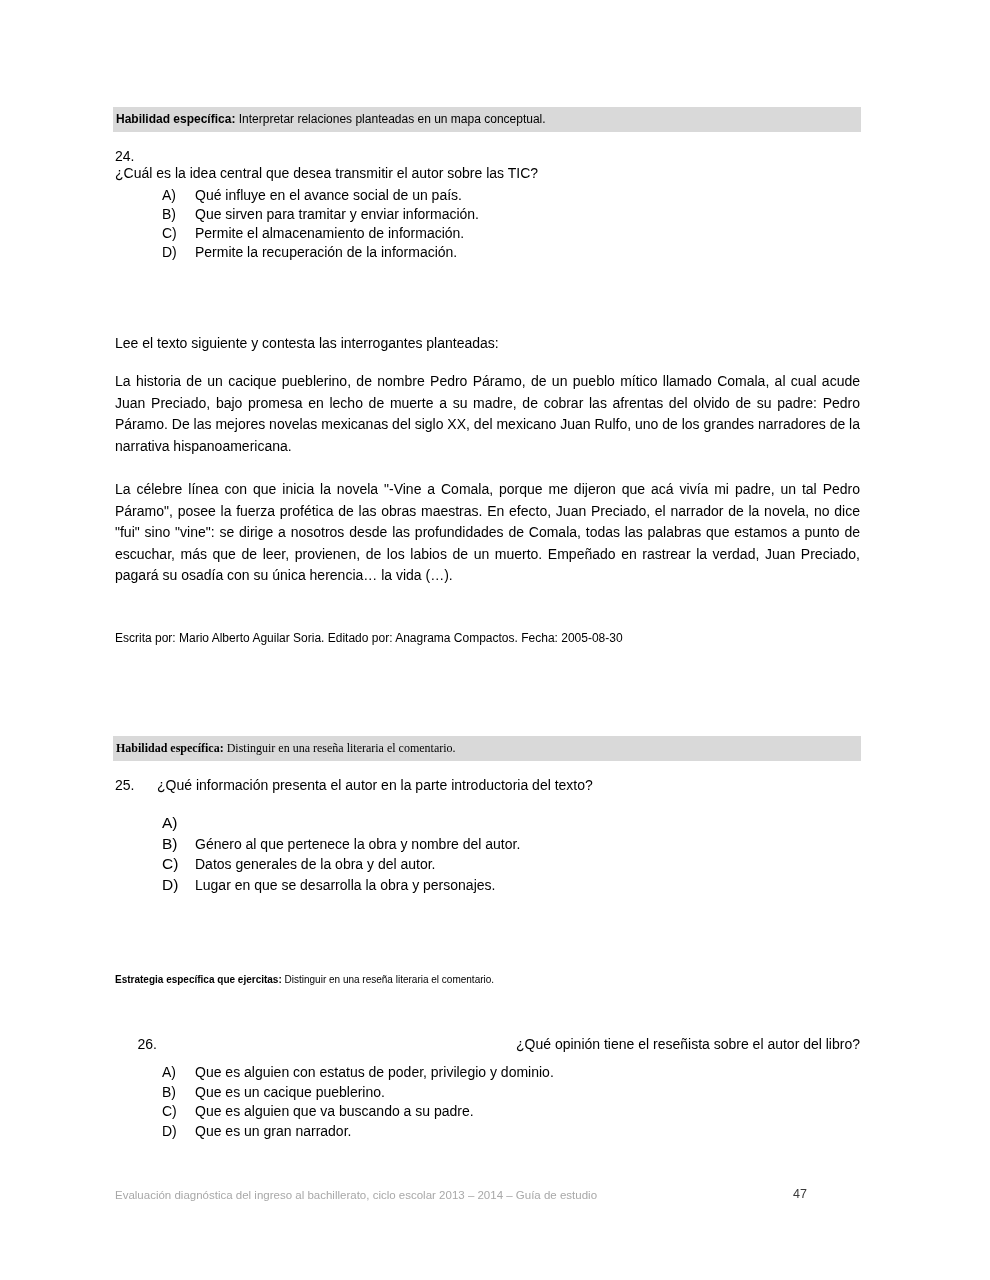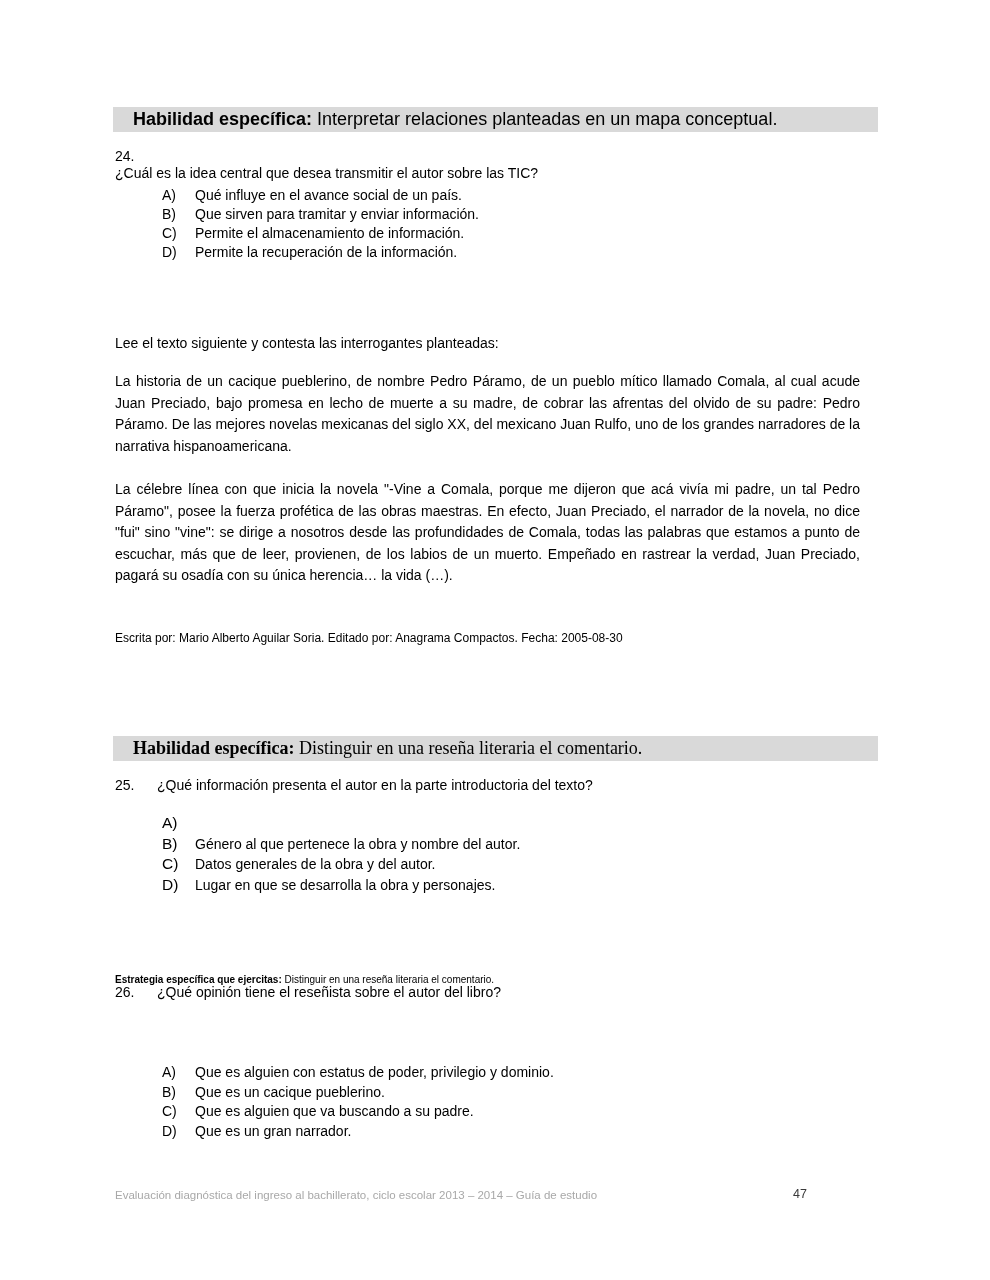--- a/index.html
+++ b/index.html
@@ -17,22 +17,22 @@
   }
   .abs { position: absolute; }
 
   
   .bar {
     left: 113px;
     width: 745px;
     height: 25px;
     line-height: 25px;
     background: var(--hl);
-    font-size: 18px;
-    padding-left: 20px;
+    font-size: 12px;
+    padding-left: 3px;
     white-space: nowrap;
   }
   .bold { font-weight: bold; }
 
   
   .q-row {
     left: 115px;
     width: 745px;
     display: flex;
     font-size: 14px;
@@ -135,21 +135,21 @@
       <span class="opt-letter">D)</span>
       <span>Lugar en que se desarrolla la obra y personajes.</span>
     </div>
   </div>
 
   <div class="abs strategy" style="top:971px;">
     <span class="bold">Estrategia específica que ejercitas:</span>
     <span>Distinguir en una reseña literaria el comentario.</span>
   </div>
 
-  <div class="abs q-row" style="top:984px;">
+  <div class="abs q-row" style="top:1036px;text-align:right;">
     <span class="q-num">26.</span>
     <span class="q-text">¿Qué opinión tiene el reseñista sobre el autor del libro?</span>
   </div>
   <div class="abs options options-26" style="top:1063px;">
     <div class="opt">
       <span class="opt-letter">A)</span>
       <span>Que es alguien con estatus de poder, privilegio y dominio.</span>
     </div>
     <div class="opt">
       <span class="opt-letter">B)</span>

